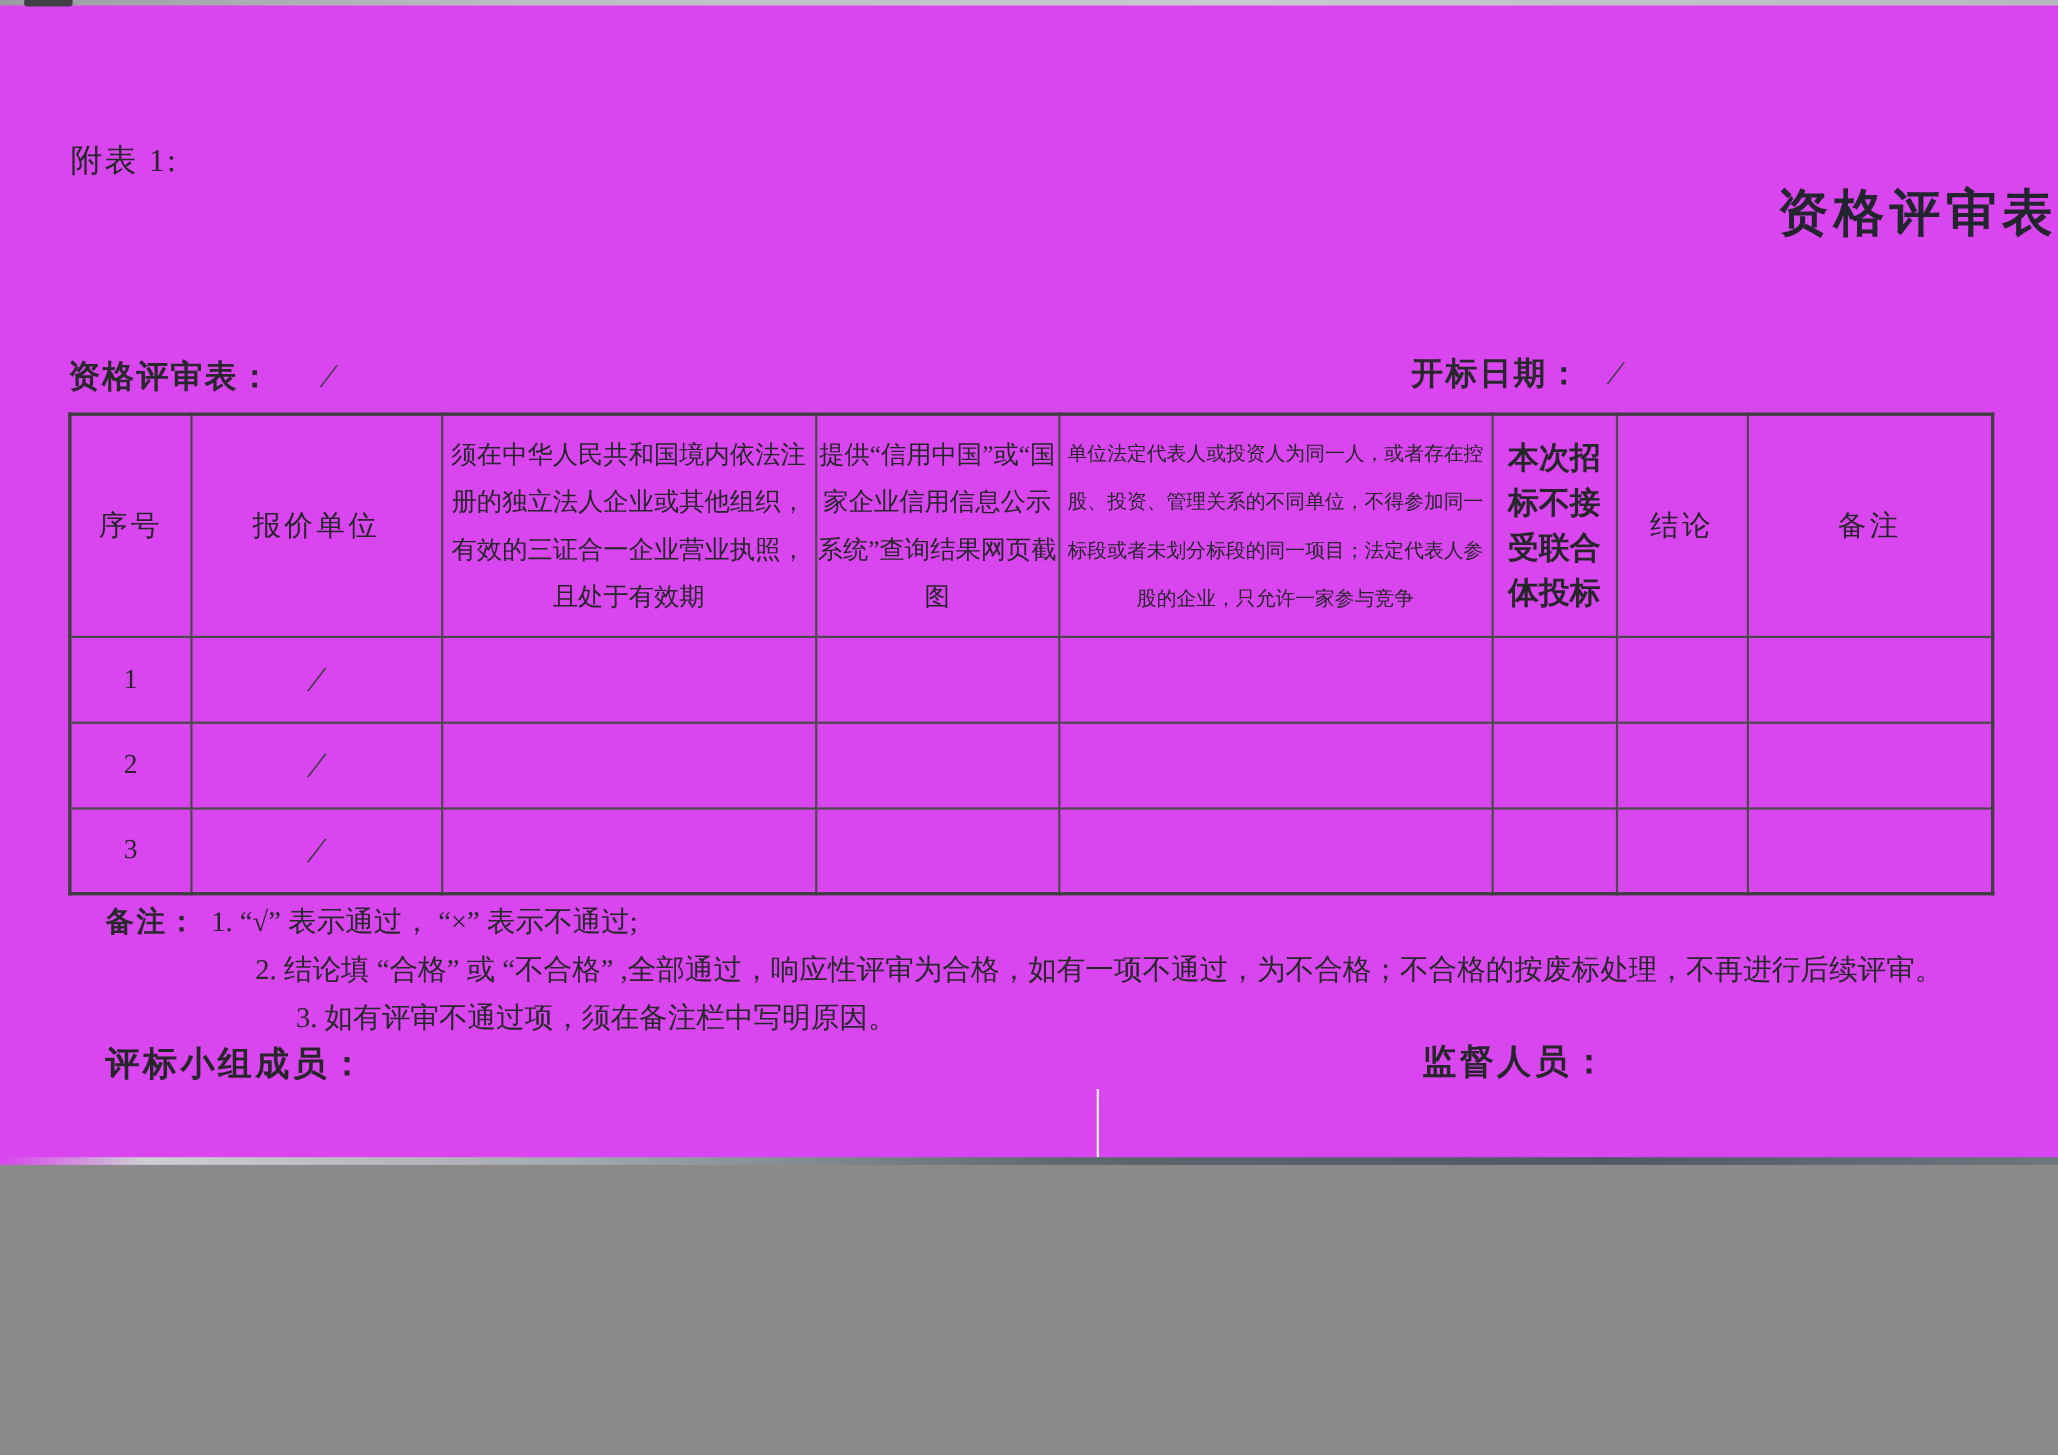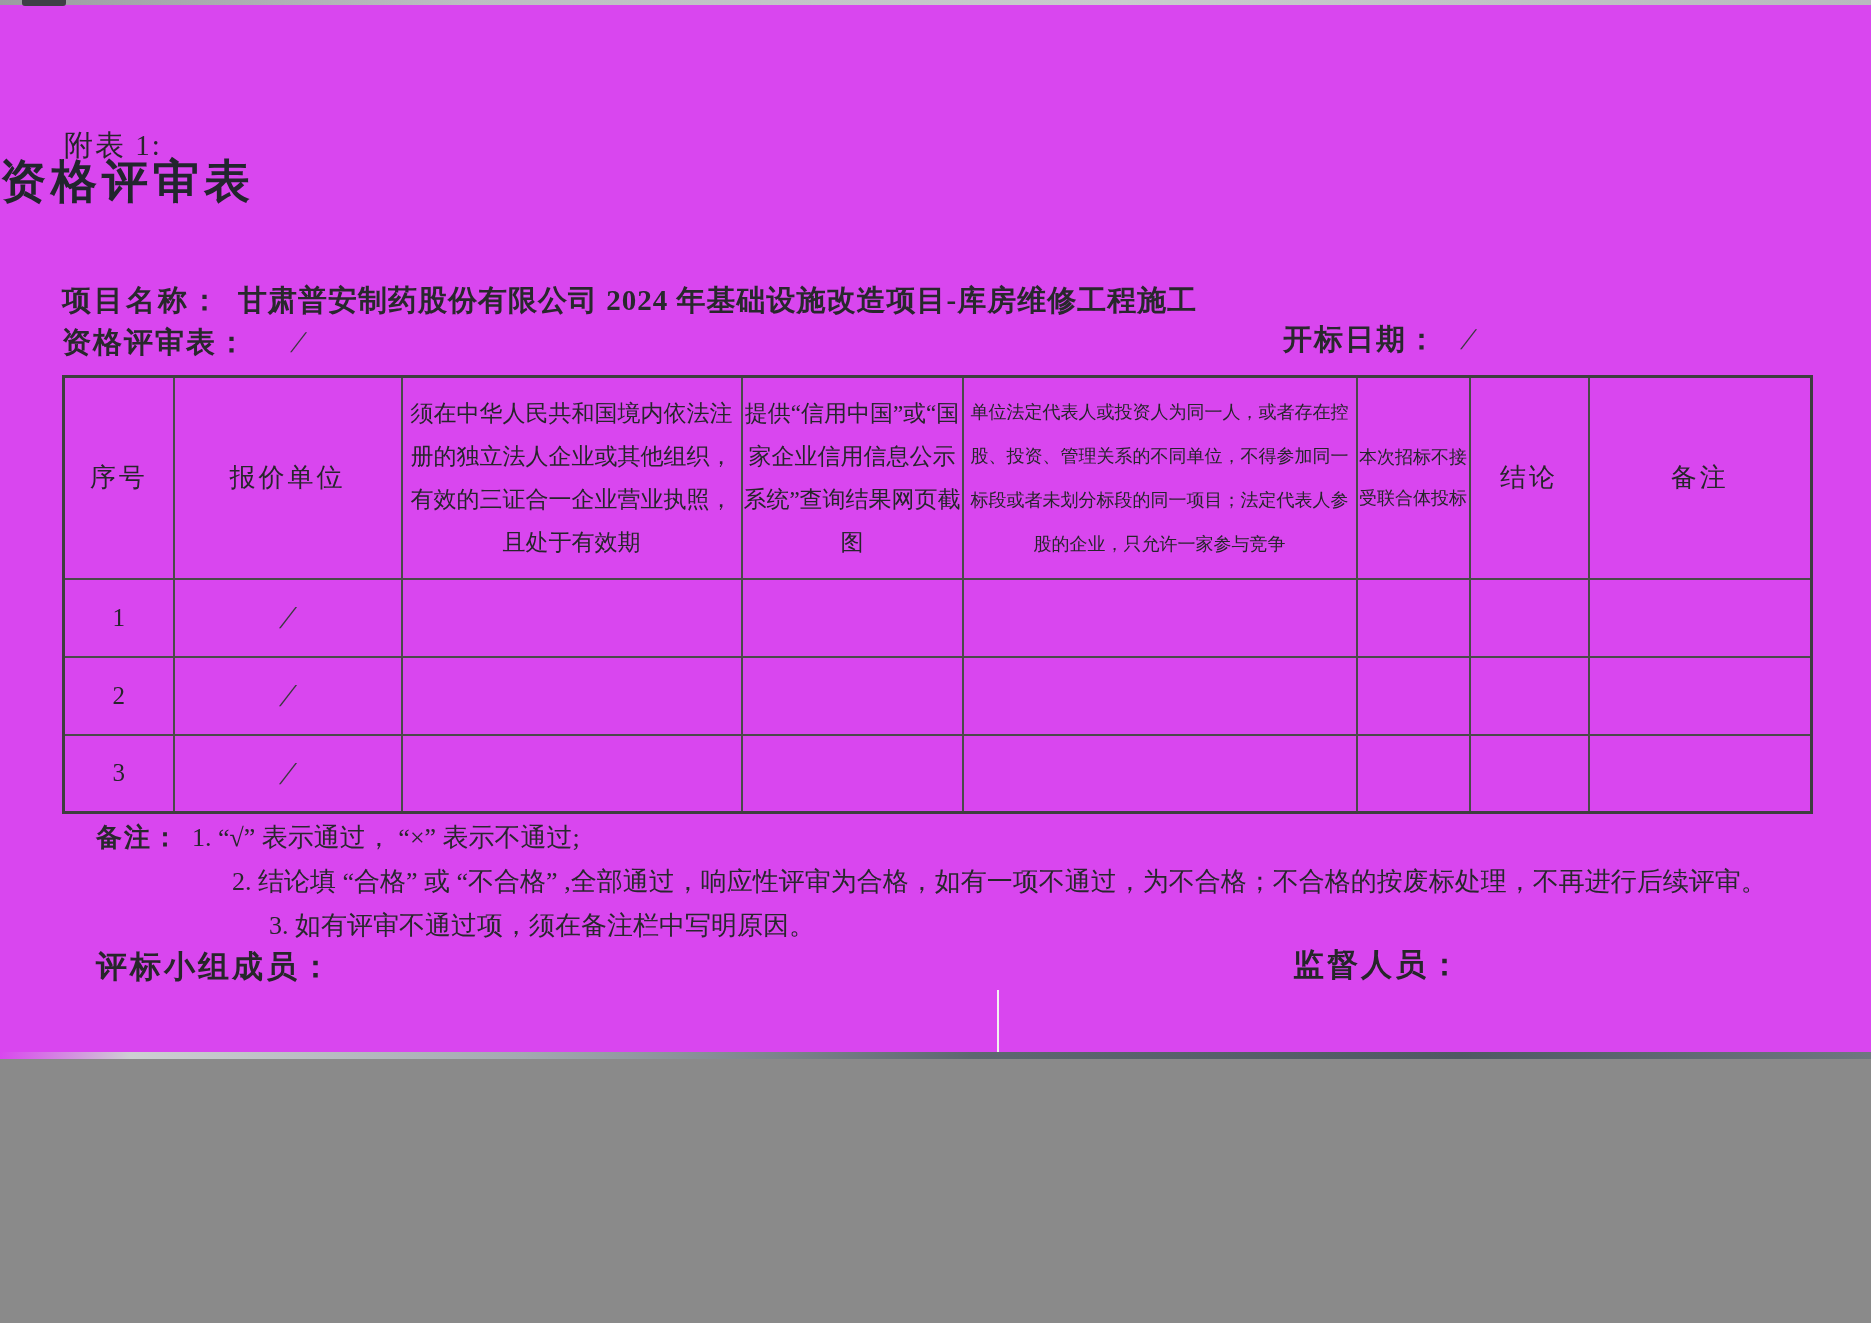--- a/index.html
+++ b/index.html
@@ -15,21 +15,21 @@
   .top-edge{position:absolute;top:0;left:0;width:100%;height:5px;
     background:linear-gradient(to right,#9b9ca1,#bcbdc2 25%,#c9cacd 60%,#b8b9be 100%);}
   .top-edge-blob{position:absolute;top:0;left:22px;width:44px;height:6px;
     background:#3f3f46;border-radius:0 0 3px 3px;}
   .bottom-edge{position:absolute;left:0;bottom:0;width:100%;height:7px;
     background:linear-gradient(to right,rgba(210,210,210,0) 0%,#cdd0d2 7%,#a2a9b0 28%,#5d6770 52%,#4f5963 78%,#6e7780 100%);}
   .crease{position:absolute;left:997px;top:990px;width:2px;height:333px;
     background:linear-gradient(to bottom,#f3f3f0,#e6e6e2);}
   
   .annex{position:absolute;left:64px;top:126px;font-size:29px;letter-spacing:2px;color:#26262a;}
-  .title{position:absolute;left:0;top:151px;width:100%;text-align:left;
+  .title{position:absolute;left:0;top:163px;width:100%;text-align:right;
     font-size:46px;font-weight:700;letter-spacing:5px;color:#22252d;}
   .project-row{position:absolute;left:62px;top:281px;font-size:29px;font-weight:600;
     letter-spacing:1px;white-space:nowrap;color:#28282c;}
   .project-row .lbl{letter-spacing:3px;margin-right:16px;}
   .bid-location{position:absolute;left:62px;top:323px;font-size:29px;font-weight:600;letter-spacing:2px;color:#28282c;}
   .bid-location .val{margin-left:46px;}
   .bid-date{position:absolute;left:1283px;top:320px;font-size:29px;font-weight:600;letter-spacing:2px;color:#28282c;}
   .bid-date .val{margin-left:26px;}
   .slash{font-style:italic;font-weight:400;font-size:30px;display:inline-block;transform:skewX(-14deg);color:#3a3a3e;}
   
@@ -38,21 +38,21 @@
   table.qual td{border:2px solid #4a4a4a;text-align:center;vertical-align:middle;
     padding:0;color:#26262a;overflow:hidden;}
   table.qual{border:3px solid #3e3e3e;}
   tr.hrow{height:202px;}
   tr.drow{height:78px;}
   td.h{font-size:23px;line-height:43px;}
   td.h-seq,td.h-bidder,td.h-concl,td.h-remark{font-size:26px;letter-spacing:3px;line-height:30px;}
   td.h-reg{padding:0 13px;font-family:Liberation Serif, serif;}
   td.h-credit{padding:0 10px;}
   td.h-legal{padding:0 9px;line-height:44px;font-size:18px;}
-  td.h-joint{padding:0 17px;font-size:18px;line-height:41px;}
+  td.h-joint{padding:0 17px;font-size:28px;line-height:41px;font-weight:bold;}
   td.d-no{font-size:25px;color:#333;}
   td.d-unit .slash{font-size:32px;}
   
   .notes-line1{position:absolute;left:96px;top:820px;font-size:26px;white-space:nowrap;color:#28282c;text-align:right;}
   .notes-line1 .nlbl{letter-spacing:2px;margin-right:12px;font-weight:600;}
   .note-2{position:absolute;left:232px;top:864px;font-size:26px;white-space:nowrap;color:#28282c;}
   .note-3{position:absolute;left:232px;top:908px;font-size:26px;white-space:nowrap;color:#28282c;margin-left:37px;}
   .committee{position:absolute;left:96px;top:946px;font-size:31px;font-weight:600;letter-spacing:3px;color:#26262a;}
   .supervisor{position:absolute;left:1293px;top:944px;font-size:31px;font-weight:600;letter-spacing:3px;color:#26262a;}
   .page-num{position:absolute;left:900px;top:1198px;width:60px;text-align:center;font-size:25px;color:#3d3d40;}
@@ -64,23 +64,20 @@
 
 <div id="page">
 
   <div class="top-edge"></div>
   <div class="top-edge-blob"></div>
 
   <div class="annex">附表 1:</div>
 
   <div class="title">资格评审表</div>
 
-  <div class="project-row">
-    <span class="lbl">项目名称：</span><span>甘肃普安制药股份有限公司 2024 年基础设施改造项目-库房维修工程施工</span>
-  </div>
 
   <div class="bid-location">
     <span>资格评审表：</span><span class="val slash">/</span>
   </div>
 
   <div class="bid-date">
     <span>开标日期：</span><span class="val slash">/</span>
   </div>
 
   <table class="qual">

